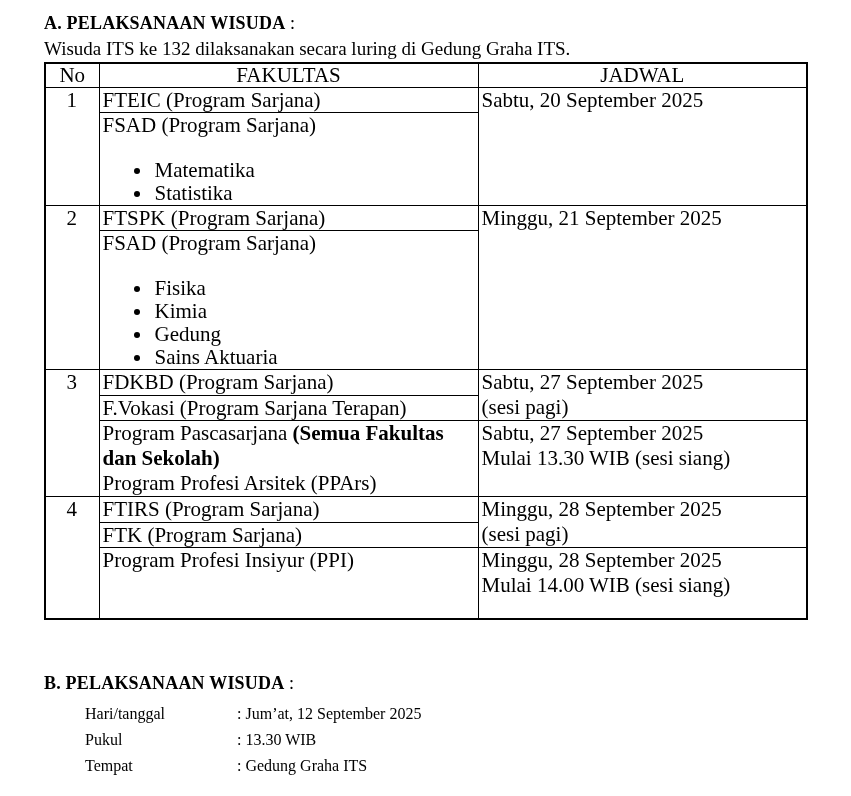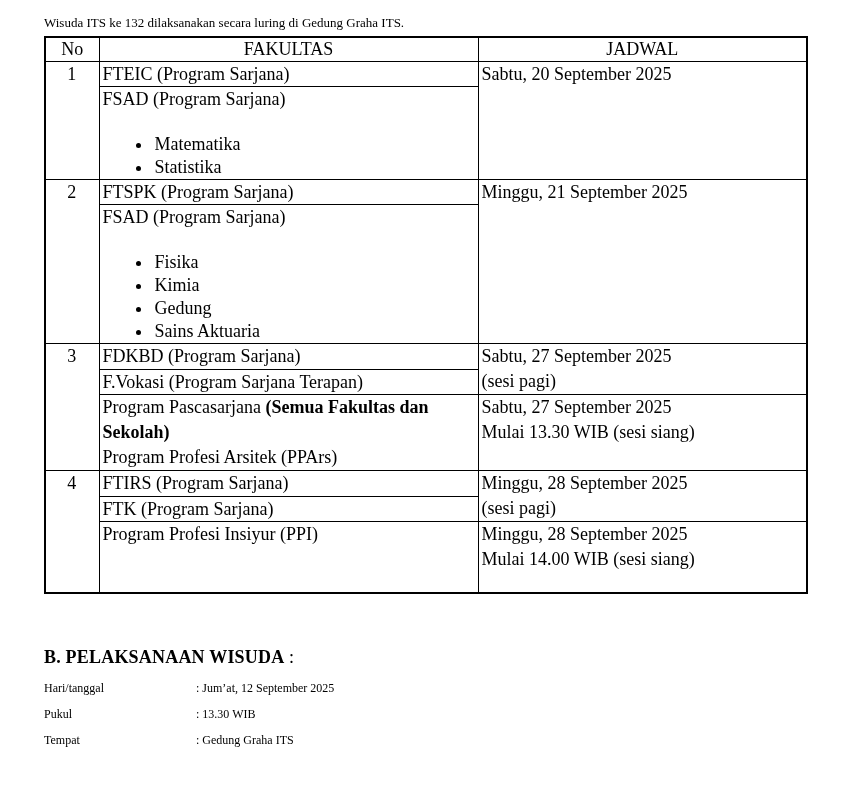--- a/index.html
+++ b/index.html
@@ -12,37 +12,37 @@
   }
   .page { padding: 10px 0 0 44px; width: 851px; }
 
   
   .sec-heading {
     font-size: 18px; font-weight: bold;
     line-height: 26px; letter-spacing: 0.2px;
   }
   .sec-heading .colon { font-weight: normal; }
 
-  .intro-line { font-size: 13px; line-height: 26px; }
+  .intro-line { font-size: 19px; line-height: 26px; }
 
   
   table.sched {
     border-collapse: collapse;
     table-layout: fixed;
     width: 762px;
     border: 2px solid #000;
   }
   col.c-no  { width: 54px; }
   col.c-fak { width: 379px; }
   col.c-jad { width: 329px; }
 
   table.sched th, table.sched td {
     border: 1.5px solid #000;
     vertical-align: top;
-    font-size: 18px;
+    font-size: 21px;
     padding: 0 4px 0 3px;
   }
   table.sched thead th {
     font-weight: normal;
     text-align: center;
     height: 23px;
     line-height: 23px;
     padding: 0;
   }
   td.no-cell { text-align: center; line-height: 24px; }
@@ -63,29 +63,30 @@
     padding-left: 50px;
   }
   ul.bullets li { line-height: 23px; padding-left: 2px; }
 
   td.pasca { padding-right: 10px; }
   .bold-seg { font-weight: bold; }
 
   
   .section-b { margin-top: 50px; }
   .fields { margin-top: 5px; }
-  .field-row { display: flex; font-size: 12px; line-height: 26px; }
+  .field-row { display: flex; font-size: 16px; line-height: 26px; margin-left: 41px; }
   .field-label { width: 152px; flex: 0 0 152px; }
   .field-value { white-space: pre; }
 </style>
 </head>
 <body>
 
 <div class="page">
 
+  <div class="sec-heading"><span>A. PELAKSANAAN WISUDA</span><span class="colon"> :</span></div>
   <div class="intro-line">Wisuda ITS ke 132 dilaksanakan secara luring di Gedung Graha ITS.</div>
 
   <table class="sched">
     <colgroup>
         <col class="c-no">
         <col class="c-fak">
         <col class="c-jad">
       </colgroup>
     <thead>
       <tr>

